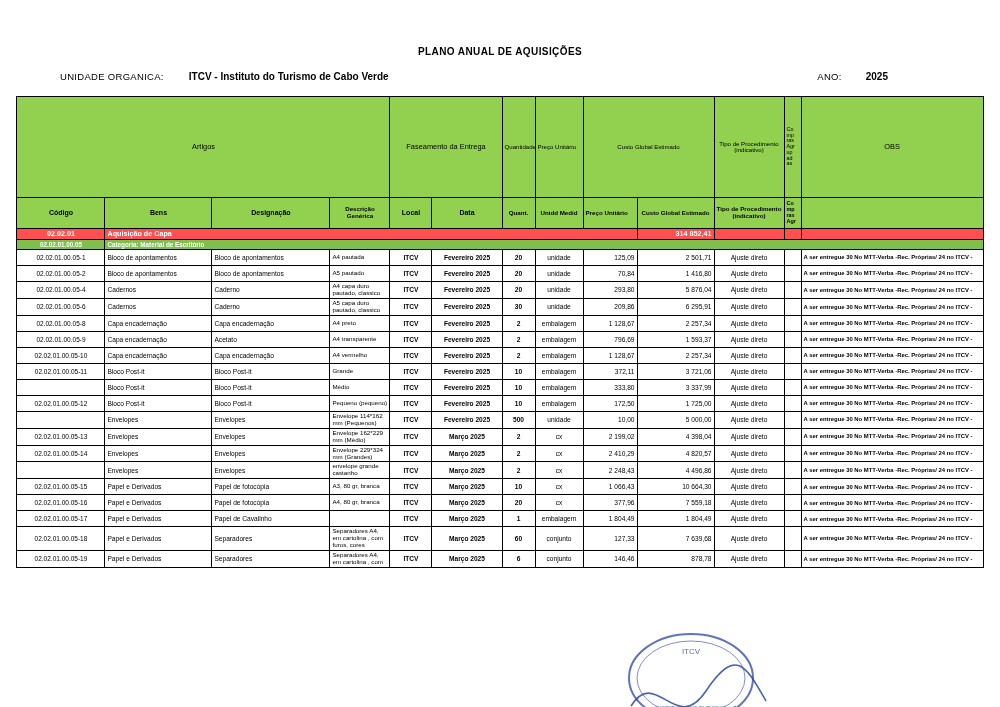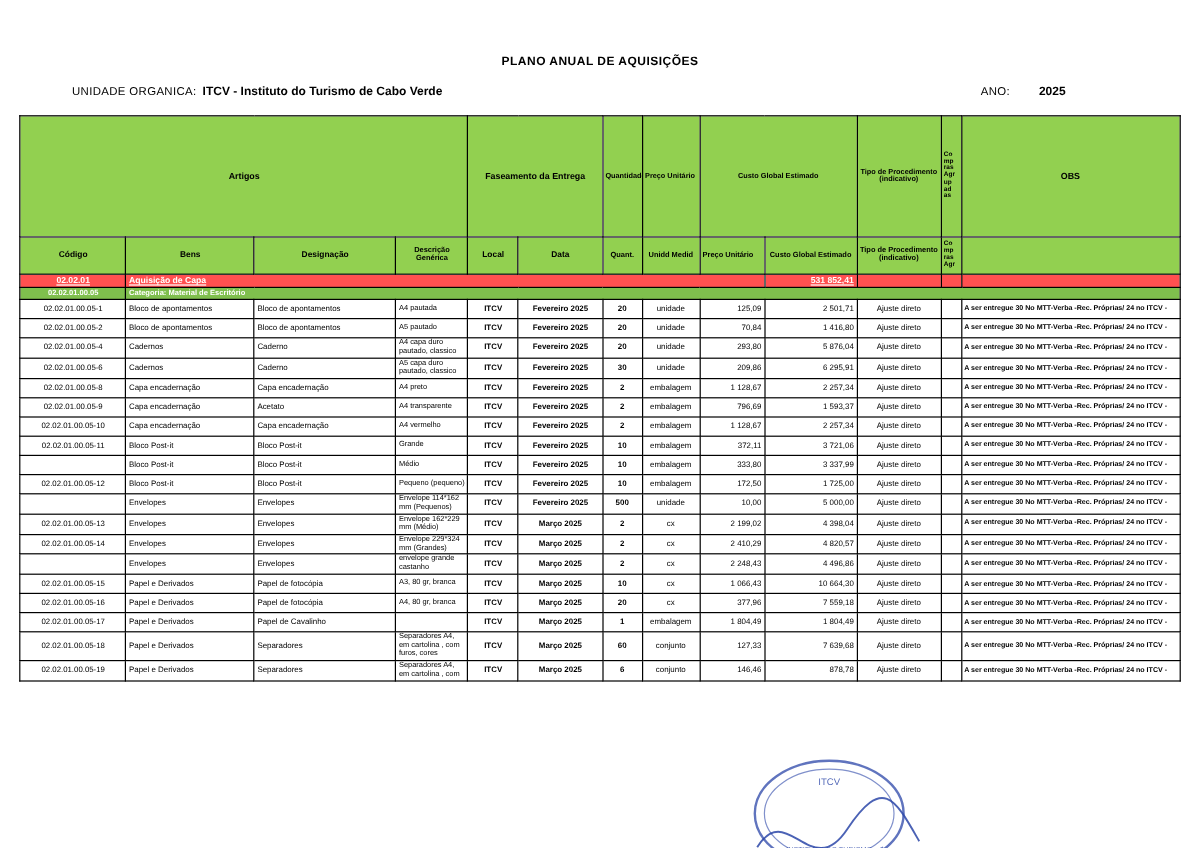--- a/index.html
+++ b/index.html
@@ -34,21 +34,21 @@
     display: flex;
     align-items: baseline;
     font-size: 9.5px;
   }
   .meta-label {
     letter-spacing: 0.3px;
   }
   .meta-value {
     font-weight: bold;
     font-size: 10px;
-    margin-left: 5px;
+    margin-left: 25px;
   }
   .meta-spacer {
     flex: 1;
   }
   .meta-year-label {
     letter-spacing: 0.3px;
   }
   .meta-year-value {
     font-weight: bold;
     font-size: 10px;
@@ -64,21 +64,21 @@
   }
   table.pa td, table.pa th {
     border: 1px solid #000000;
     padding: 1px 2px;
     vertical-align: middle;
     overflow: hidden;
     line-height: 1.12;
   }
   .hdr-green {
     background: #92d050;
-    font-weight: bold;
+    font-weight: normal;
     text-align: center;
     font-size: 7.4px;
   }
   .hdr-green.small {
     font-size: 6.1px;
     line-height: 1.05;
   }
   .hdr-sub {
     background: #92d050;
     font-weight: bold;
@@ -90,21 +90,21 @@
     font-size: 6.2px;
     line-height: 1.1;
   }
   .row-red {
     background: #ff5050;
     color: #ffffff;
     font-weight: bold;
     font-size: 7.2px;
     height: 11px;
   }
-  .row-red td { border-color:#000;text-decoration:underline; }
+  .row-red td { border-color:#000; }
   .row-green2 {
     background: #7fbf4d;
     color: #ffffff;
     font-weight: bold;
     font-size: 6.3px;
     height: 10px;
   }
   .c { text-align: center; }
   .r { text-align: right; }
   .l { text-align: left; }
@@ -185,21 +185,21 @@
         <td class="hdr-sub tiny">Custo Global Estimado</td>
         <td class="hdr-sub tiny">Tipo de Procedimento (indicativo)</td>
         <td class="hdr-sub tiny l" style="font-size:5.4px">Co mp ras Agr</td>
         <td class="hdr-sub"></td>
       </tr>
     </thead>
     <tbody>
       <tr class="row-red">
         <td class="c">02.02.01</td>
         <td class="l" colspan="8">Aquisição de Capa</td>
-        <td class="r">531 852,41</td>
+        <td class="r">314 852,41</td>
         <td></td>
         <td></td>
         <td></td>
       </tr>
       <tr class="row-green2">
         <td class="c">02.02.01.00.05</td>
         <td class="l" colspan="12">Categoria: Material de Escritório</td>
       </tr>
     <tr class="dat">
           <td class="c code">02.02.01.00.05-1</td>

